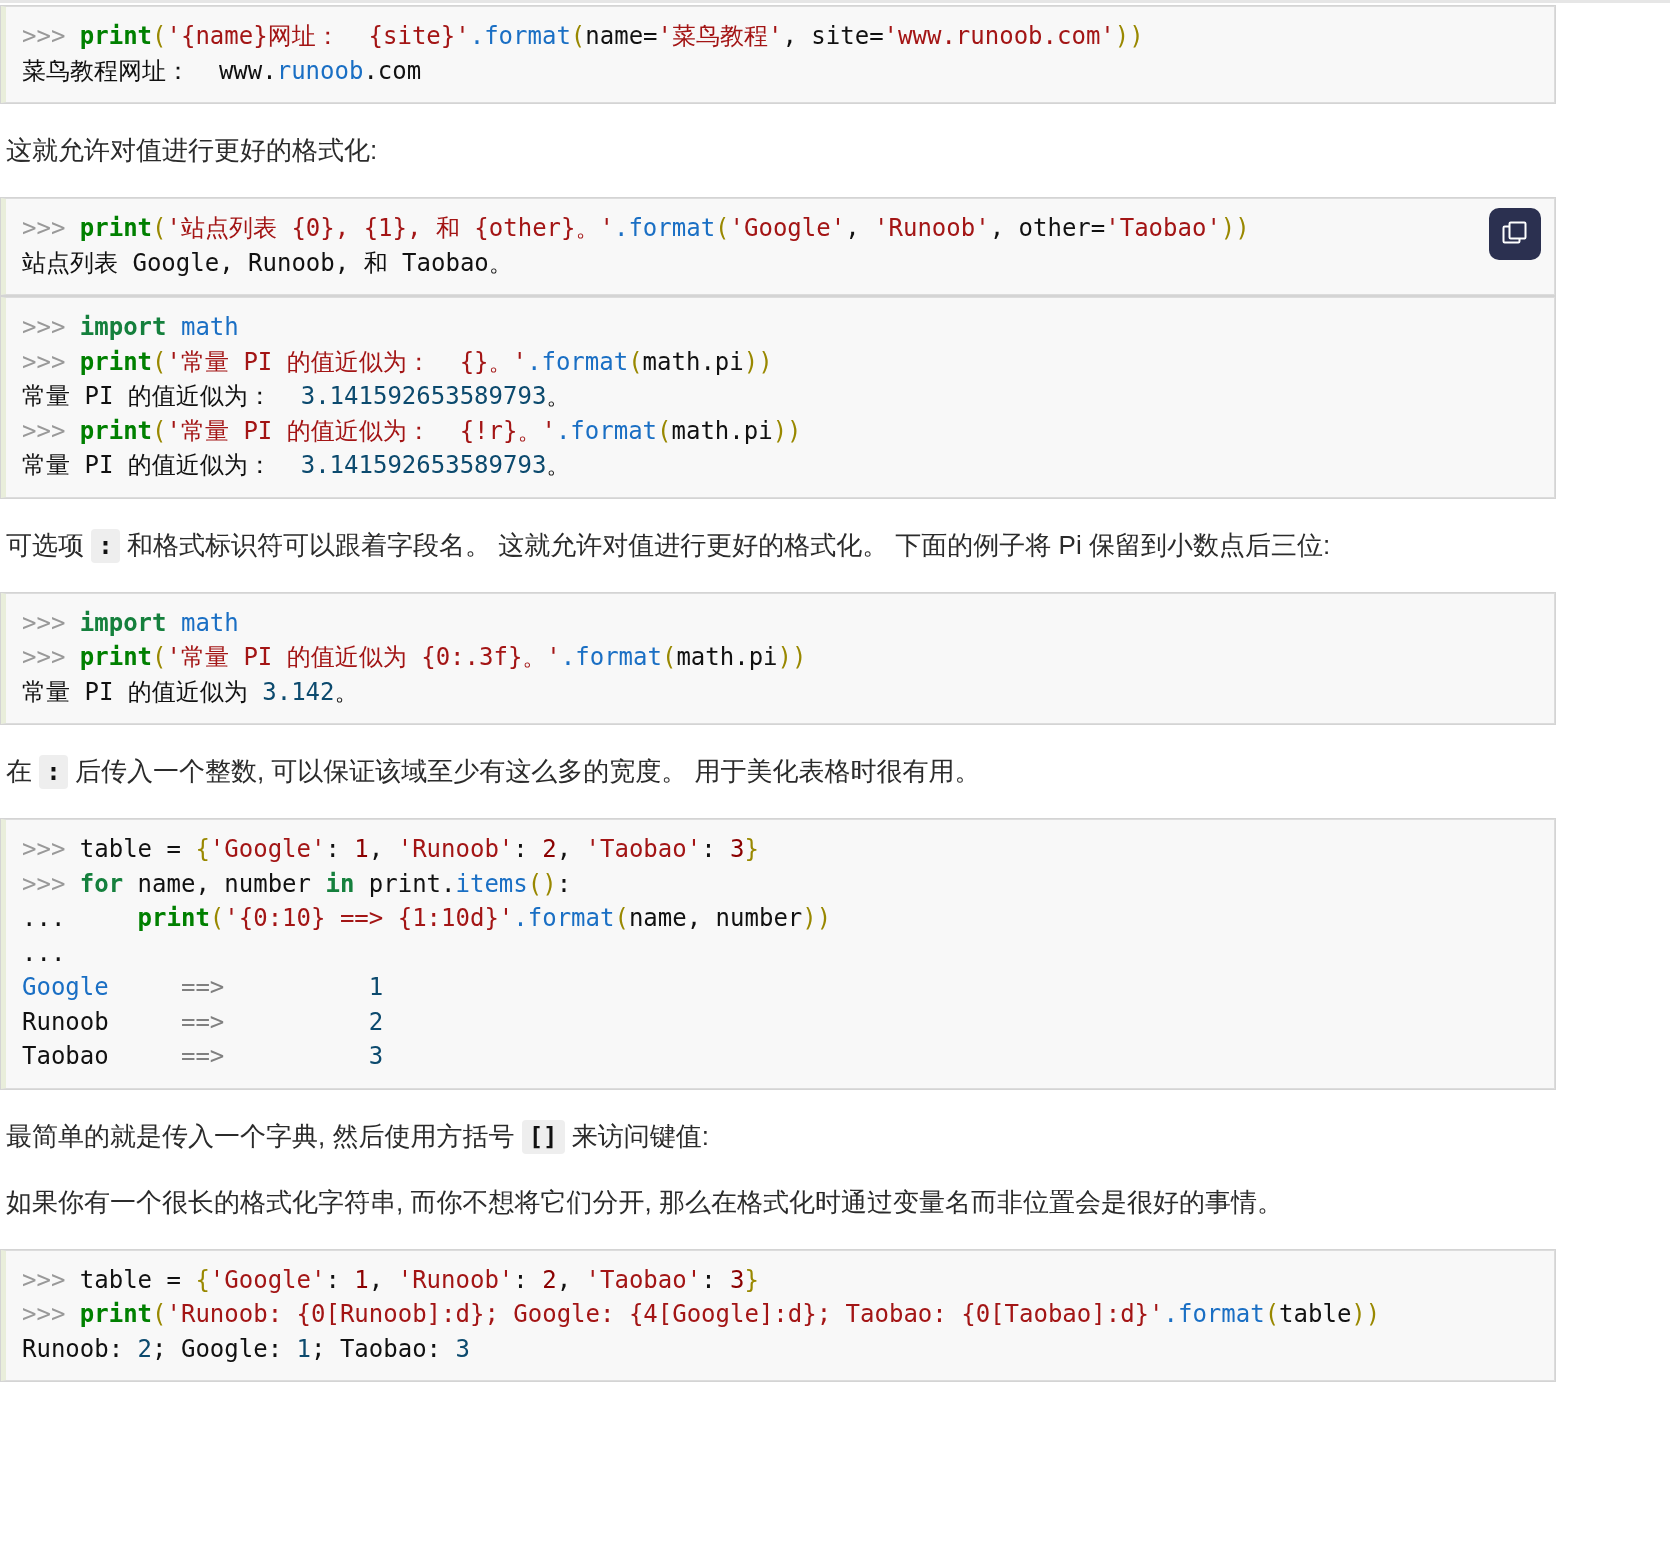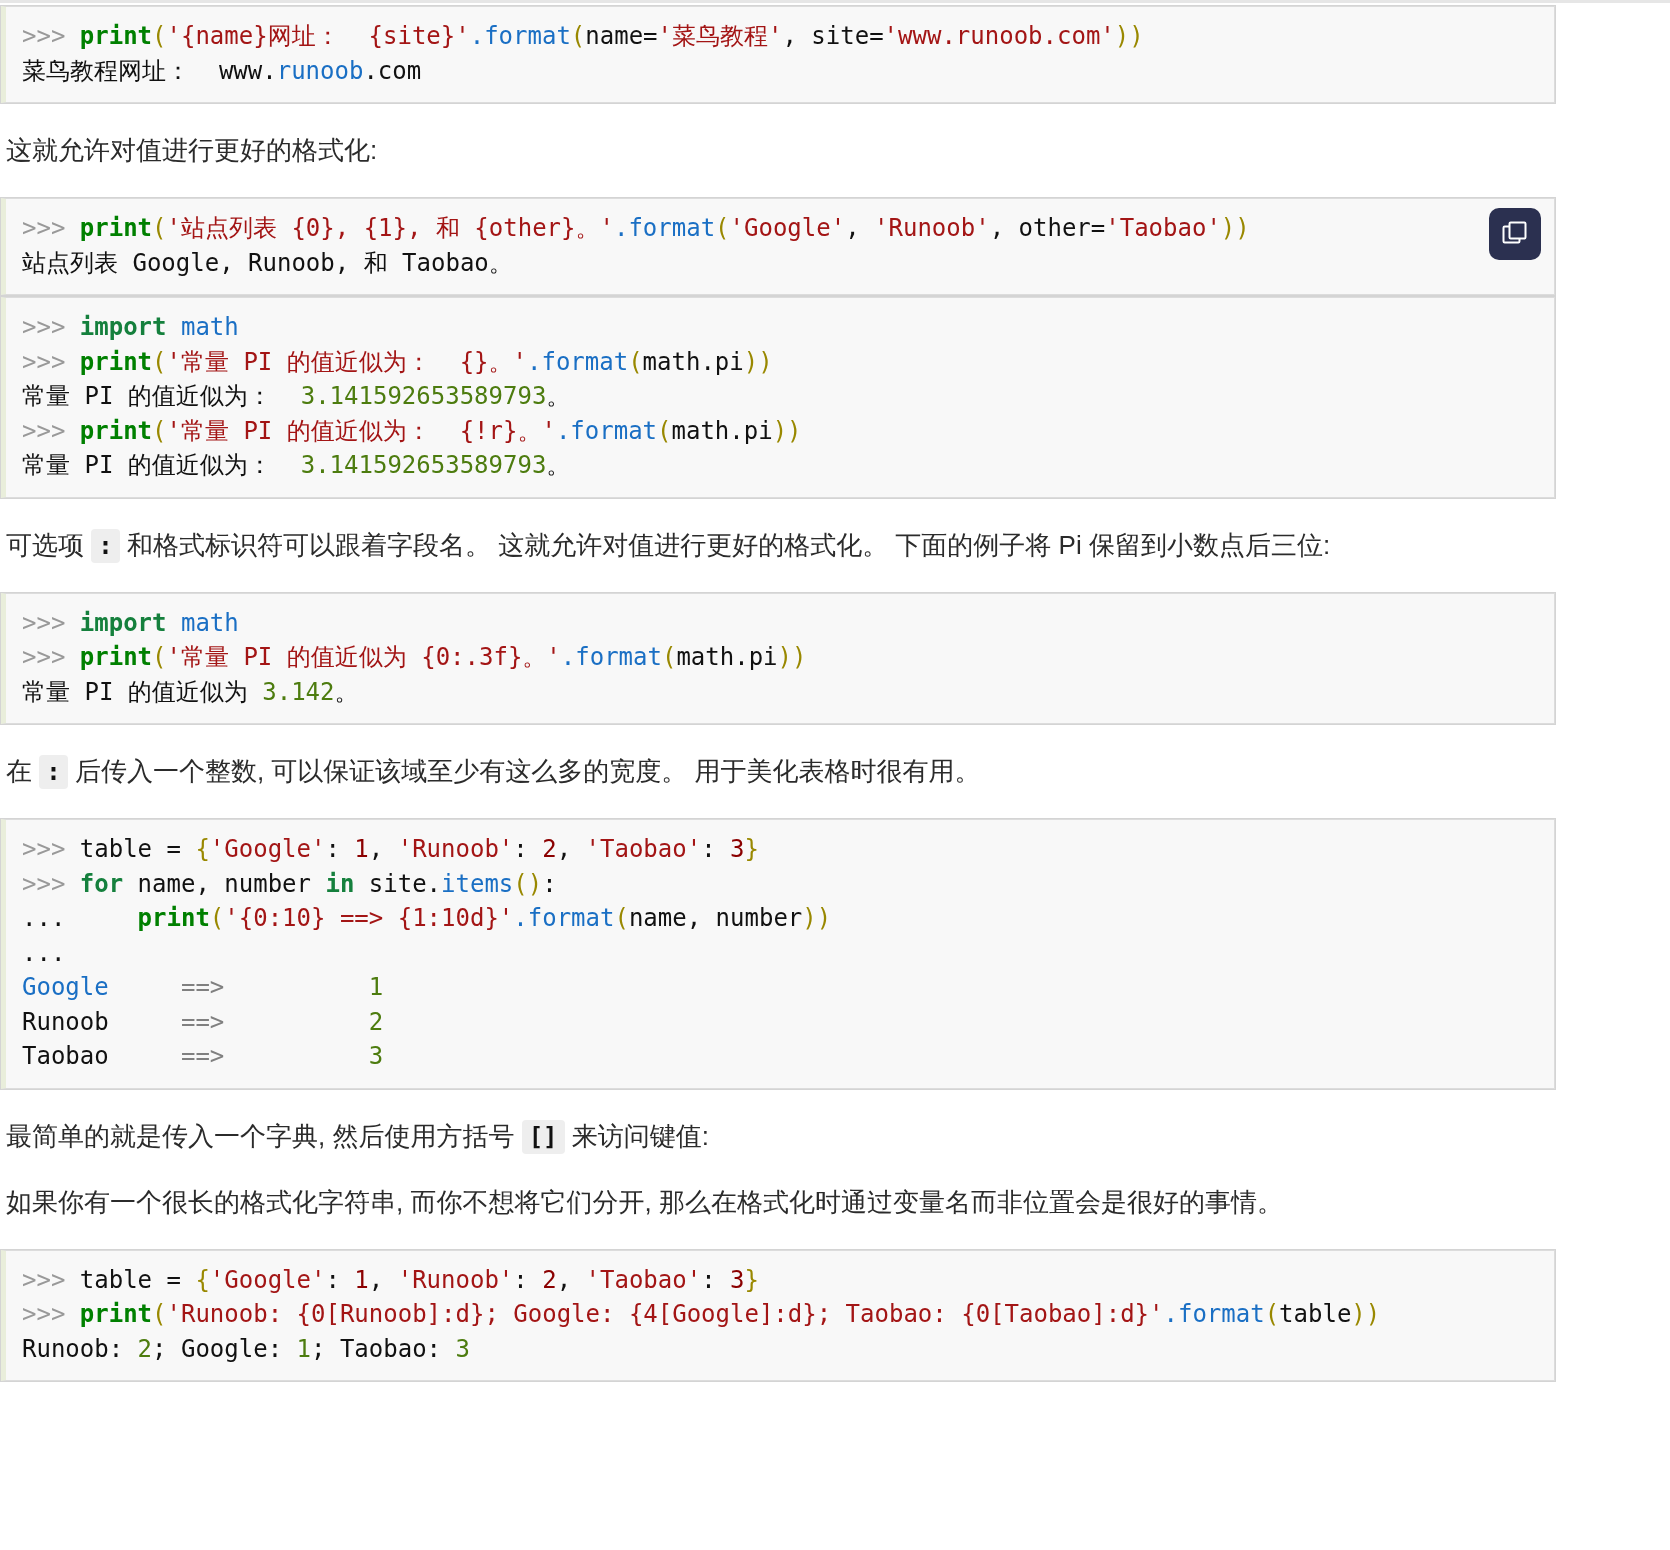--- a/index.html
+++ b/index.html
@@ -44,21 +44,21 @@
 
   
   .prompt  { color: #999999; }
   .kw      { color: #15803d; font-weight: bold; }
   .fn      { color: #008000; font-weight: bold; }
   .str     { color: #a31515; }
   .meth    { color: #1a6fc4; }
   .paren   { color: #998800; }
   .plain   { color: #111111; }
   .num     { color: #8b0000; }
-  .outnum  { color: #4d7c0f; }
+  .outnum  { color: #0c4a6e; }
   .link    { color: #1a6fc4; }
   .arrow   { color: #808080; }
   .punct   { color: #111111; }
 
   
   p.para {
     font-size: 26px;
     line-height: 1.5;
     color: #2b2b2b;
     margin: 27px 0 27px 6px;
@@ -130,21 +130,21 @@
         <div class="codebox-inner">
           <pre class="code"><span><span class="prompt">&gt;&gt;&gt; </span><span class="kw">import</span><span class="plain"> </span><span class="meth">math</span></span>
 <span><span class="prompt">&gt;&gt;&gt; </span><span class="fn">print</span><span class="paren">(</span><span class="str">'常量 PI 的值近似为 {0:.3f}。'</span><span class="meth">.format</span><span class="paren">(</span><span class="plain">math.pi</span><span class="paren">))</span></span>
 <span><span class="plain">常量 PI 的值近似为 </span><span class="outnum">3.142</span><span class="plain">。</span></span></pre>
         </div>
       </div>
       <p class="para"><span>在 </span><code class="inline">:</code><span> 后传入一个整数, 可以保证该域至少有这么多的宽度。 用于美化表格时很有用。</span></p>
       <div class="codebox">
         <div class="codebox-inner">
           <pre class="code"><span><span class="prompt">&gt;&gt;&gt; </span><span class="plain">table = </span><span class="paren">{</span><span class="str">'Google'</span><span class="punct">: </span><span class="num">1</span><span class="punct">, </span><span class="str">'Runoob'</span><span class="punct">: </span><span class="num">2</span><span class="punct">, </span><span class="str">'Taobao'</span><span class="punct">: </span><span class="num">3</span><span class="paren">}</span></span>
-<span><span class="prompt">&gt;&gt;&gt; </span><span class="kw">for</span><span class="plain"> name, number </span><span class="kw">in</span><span class="plain"> site.</span><span class="meth">items</span><span class="paren">()</span><span class="punct">:</span></span>
+<span><span class="prompt">&gt;&gt;&gt; </span><span class="kw">for</span><span class="plain"> name, number </span><span class="kw">in</span><span class="plain"> print.</span><span class="meth">items</span><span class="paren">()</span><span class="punct">:</span></span>
 <span><span class="plain">...     </span><span class="fn">print</span><span class="paren">(</span><span class="str">'{0:10} ==&gt; {1:10d}'</span><span class="meth">.format</span><span class="paren">(</span><span class="plain">name, number</span><span class="paren">))</span></span>
 <span><span class="plain">...</span></span>
 <span><span class="link">Google</span><span class="plain">     </span><span class="arrow">==&gt;</span><span class="plain">          </span><span class="outnum">1</span></span>
 <span><span class="plain">Runoob</span><span class="plain">     </span><span class="arrow">==&gt;</span><span class="plain">          </span><span class="outnum">2</span></span>
 <span><span class="plain">Taobao</span><span class="plain">     </span><span class="arrow">==&gt;</span><span class="plain">          </span><span class="outnum">3</span></span></pre>
         </div>
       </div>
       <p class="para"><span>最简单的就是传入一个字典, 然后使用方括号 </span><code class="inline">[]</code><span> 来访问键值:</span></p>
       <p class="para"><span>如果你有一个很长的格式化字符串, 而你不想将它们分开, 那么在格式化时通过变量名而非位置会是很好的事情。</span></p>
       <div class="codebox">

